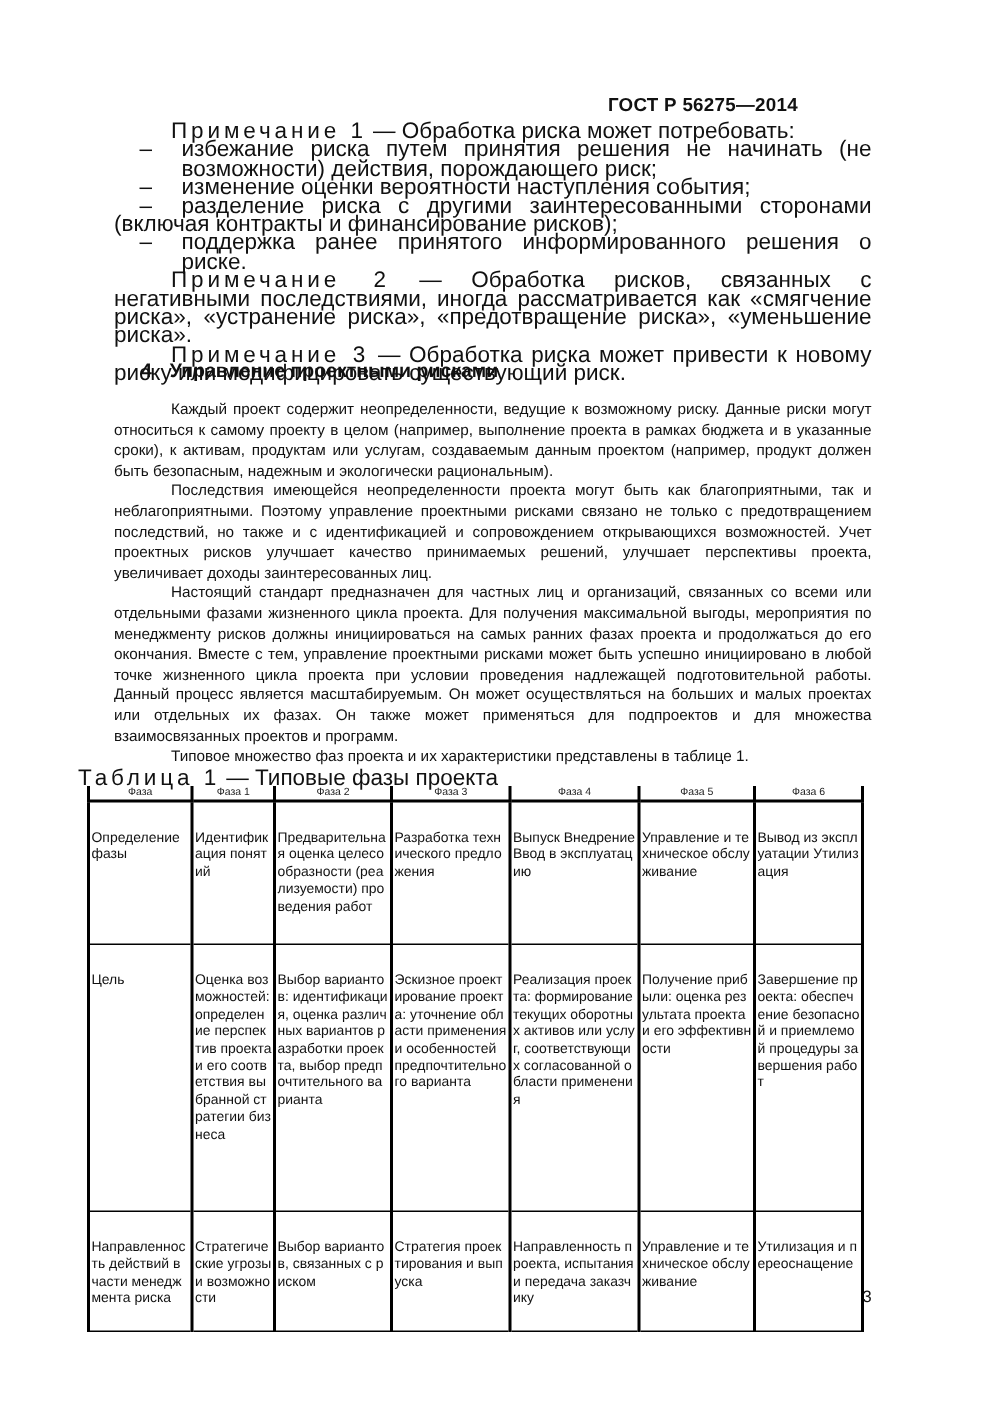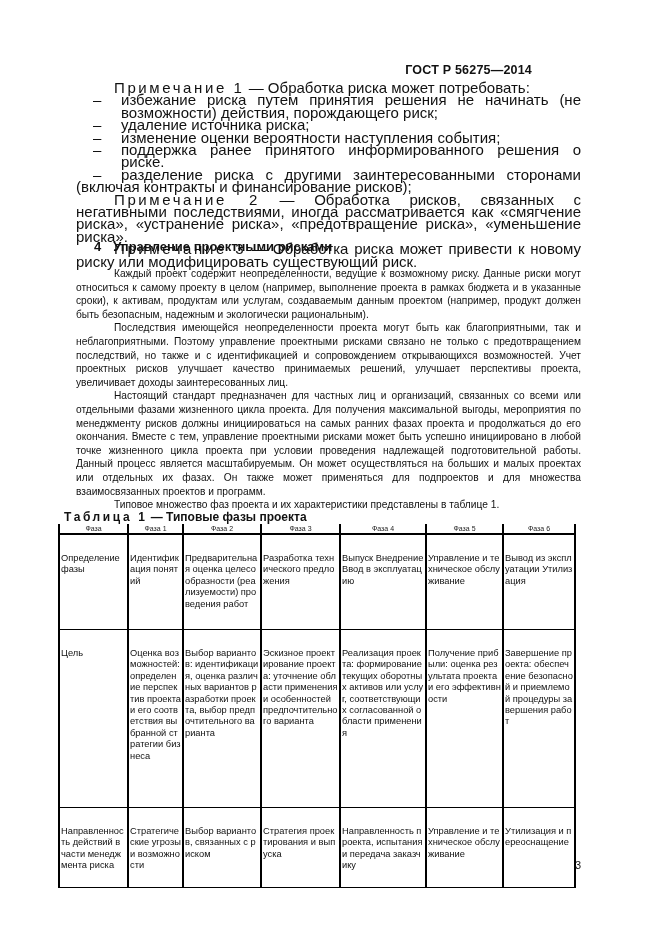--- a/index.html
+++ b/index.html
@@ -12,45 +12,44 @@
   .p.ind { text-indent:38px; }
   .note-block { top:82px; font-size:15px; line-height:12.4px; }
   .note-title { letter-spacing:2.6px; }
   .dash-item { margin:0; padding-left:45px; text-indent:-28px; text-align:justify; }
   .dash-item .dash { display:inline-block; width:28px; text-indent:0; }
   .dash-item.wrap { padding-left:0; text-indent:17px; }
   .dash-item.wrap .dash { width:28px; }
   .section-h { position:absolute; left:94px; top:239px; font-size:13px; font-weight:bold; }
   .section-h .num { margin-right:12px; }
   .main-text { top:267px; }
-  .tbl-caption { position:absolute; left:64px; top:510px; font-size:12px;font-weight:bold; }
+  .tbl-caption { position:absolute; left:52px; top:510px; font-size:15px; }
   .tbl-caption .lbl { letter-spacing:2.6px; }
   table.phases { position:absolute; left:58px; top:524px; border-collapse:collapse; table-layout:fixed; font-size:9.3px; line-height:11.4px; }
   table.phases th, table.phases td { border-left:2px solid #000; border-right:2px solid #000; vertical-align:top; padding:18px 1px 0 1px; overflow:hidden; word-break:break-all; }
   table.phases th { font-weight:normal; font-size:7px; height:9px; line-height:9px; text-align:center; border-top:none; border-bottom:2px solid #000; color:#222; padding:0; }
   table.phases td { border-bottom:1.5px solid #000; }
   tr.r1 td { height:76px; }
   tr.r2 td { height:159px; }
   tr.r3 td { height:61px; }
   .page-num { position:absolute; left:575px; top:859px; font-size:11px; }
 </style>
 </head>
 <body>
 
 <div class="page">
 
   <div class="std-code">ГОСТ Р  56275—2014</div>
 
   <div class="body-text note-block">
     <p class="p ind"><span class="note-title">Примечание 1</span><span> — Обработка риска может потребовать:</span></p>
     <p class="dash-item"><span class="dash">–</span><span>избежание риска путем принятия решения не начинать (не возможности) действия, порождающего риск;</span></p>
-    <p class="dash-item"><span class="dash">–</span><span>удаление источника риска;</span></p>
     <p class="dash-item"><span class="dash">–</span><span>изменение оценки вероятности наступления события;</span></p>
+    <p class="dash-item wrap"><span class="dash">–</span><span>разделение риска с другими заинтересованными сторонами (включая контракты и финансирование рисков);</span></p>
     <p class="dash-item"><span class="dash">–</span><span>поддержка ранее принятого информированного решения о риске.</span></p>
-    <p class="dash-item wrap"><span class="dash">–</span><span>разделение риска с другими заинтересованными сторонами (включая контракты и финансирование рисков);</span></p>
     <p class="p ind"><span class="note-title">Примечание 2</span><span> — Обработка рисков, связанных с негативными последствиями, иногда рассматривается как «смягчение риска», «устранение риска», «предотвращение риска», «уменьшение риска».</span></p>
     <p class="p ind"><span class="note-title">Примечание 3</span><span> — Обработка риска может привести к новому риску или модифицировать существующий риск.</span></p>
   </div>
 
   <div class="section-h">
     <span class="num">4</span><span>Управление проектными рисками</span>
   </div>
 
   <div class="body-text main-text">
     <p class="p ind">Каждый проект содержит неопределенности, ведущие к возможному риску. Данные риски могут относиться к самому проекту в целом (например, выполнение проекта в рамках бюджета и в указанные сроки), к активам, продуктам или услугам, создаваемым данным проектом (например, продукт должен быть безопасным, надежным и экологически рациональным).</p>

